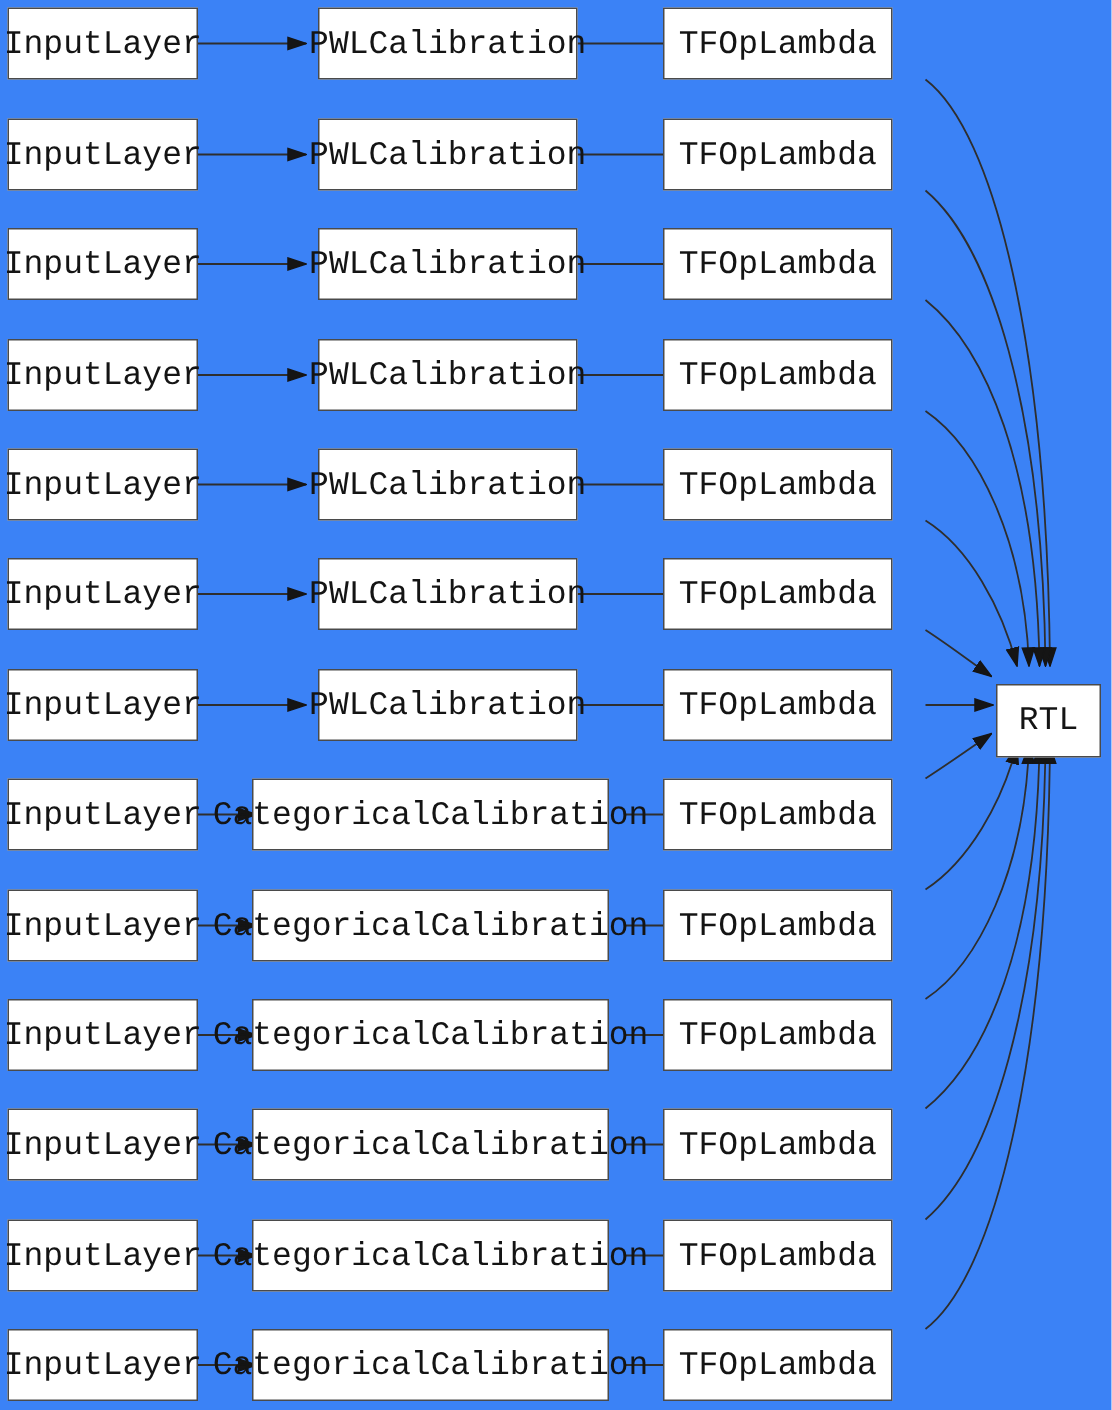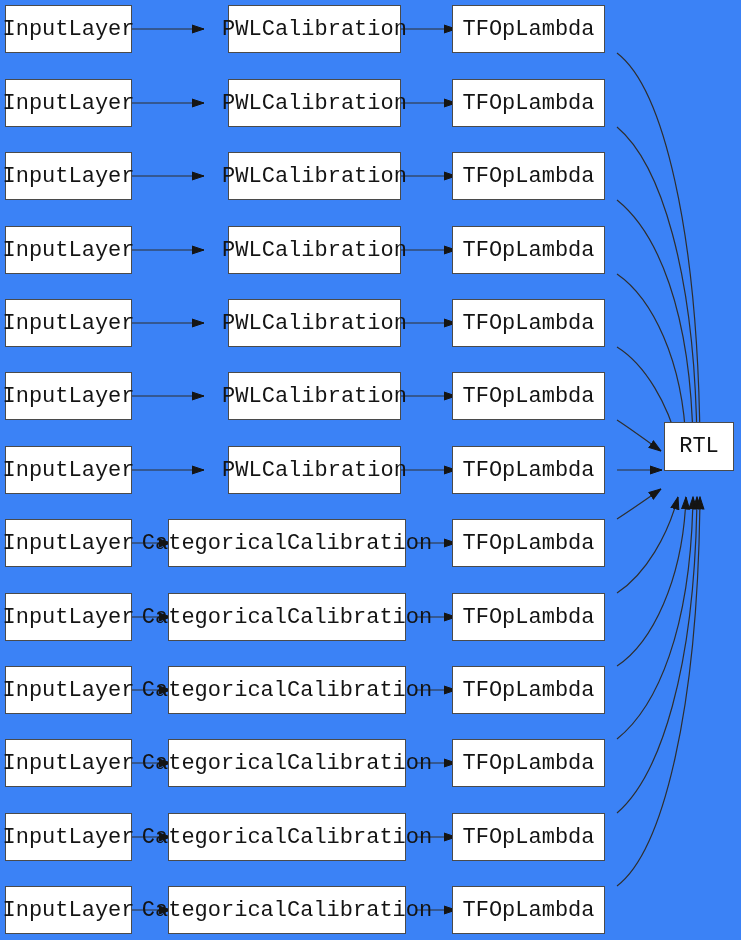--- a/index.html
+++ b/index.html
@@ -15,24 +15,24 @@
     position:absolute;
     height:46px;
     border:1px solid #4a4a4a;
     background:#ffffff;
     display:flex;align-items:center;justify-content:center;
     font-size:22px;color:#141414;
     white-space:nowrap;
     box-sizing:content-box;
   }
   .col-input{left:5px;width:125px;}
-  .col-pwl{left:228px;width:171px;}
+  .col-pwl{left:212px;width:171px;}
   .col-cat{left:168px;width:236px;}
-  .col-lambda{left:452px;width:151px;}
-  .col-rtl{left:664px;top:422px;width:68px;height:47px;text-align:right;}
+  .col-lambda{left:442px;width:151px;}
+  .col-rtl{left:664px;top:456px;width:68px;height:47px;text-align:right;}
 </style>
 </head>
 <body>
 
 <div id="canvas">
 
   <svg id="edges" viewBox="0 0 741 940" xmlns="http://www.w3.org/2000/svg">
     <defs>
       <marker id="ah" markerUnits="userSpaceOnUse" markerWidth="13" markerHeight="10" viewBox="0 0 13 10" refX="12.5" refY="5" orient="auto">
         <path d="M0.5,1 L12.5,5 L0.5,9 Z" fill="#151515" stroke="#151515"></path>

